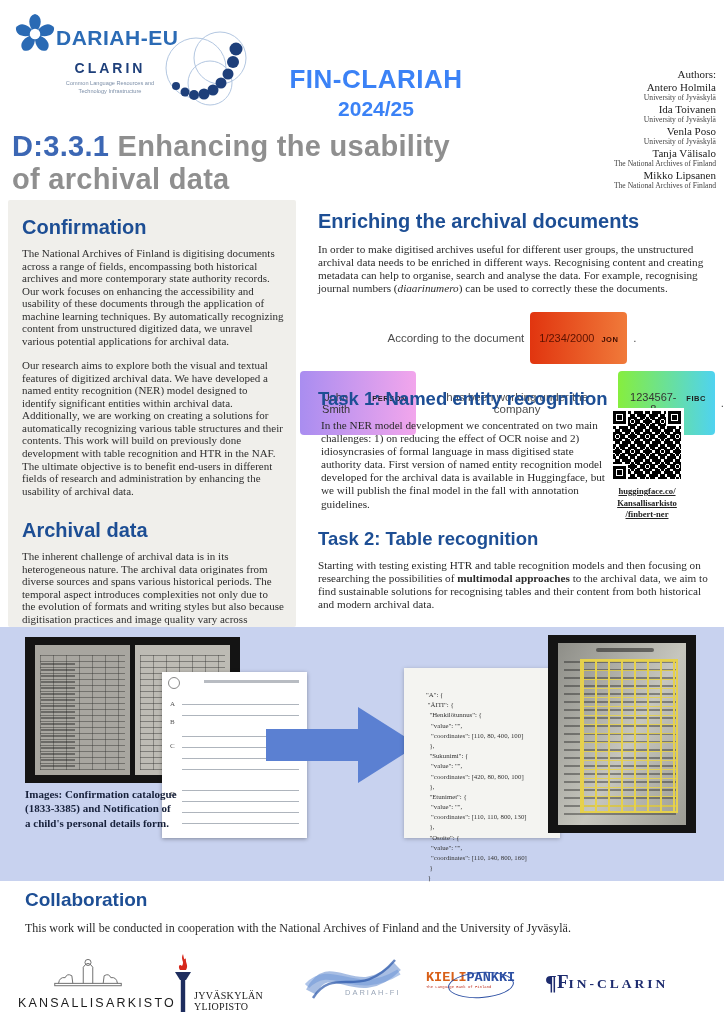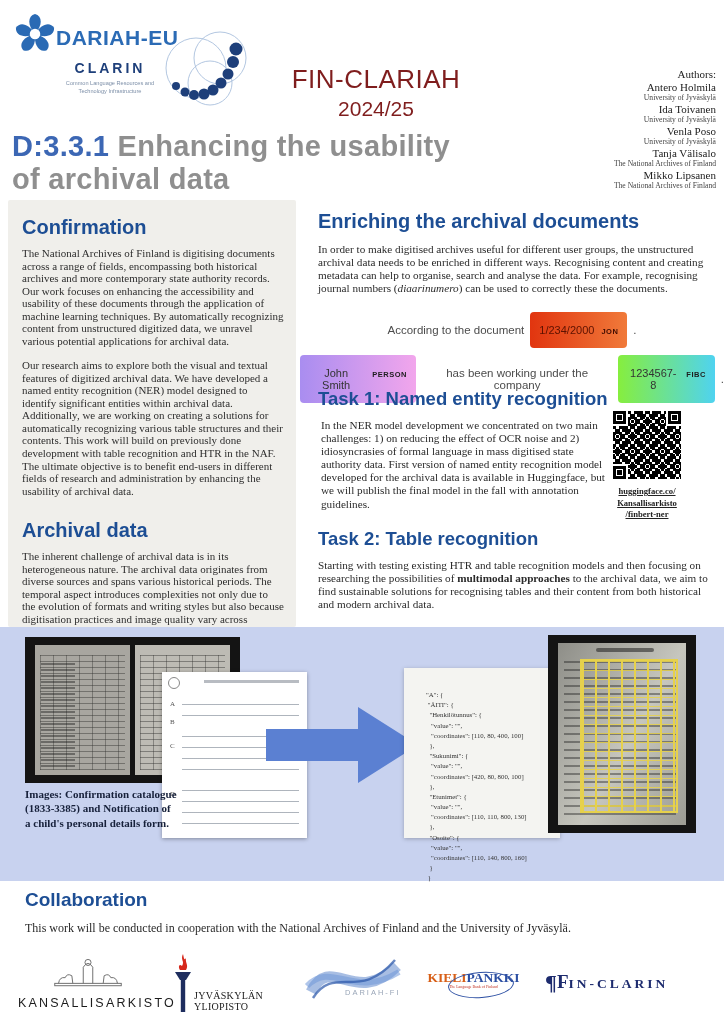--- a/index.html
+++ b/index.html
@@ -8,21 +8,21 @@
   .abs{position:absolute;}
 
   
   .dariah-text{left:56px;top:26px;font-family:"Liberation Sans",sans-serif;font-weight:700;
                font-size:21px;color:#2b6bb5;letter-spacing:.5px;}
   .clarin-word{left:60px;top:60px;width:100px;text-align:center;font-family:"Liberation Sans",sans-serif;
                font-weight:700;font-size:14px;letter-spacing:3px;color:#1e3f7a;}
   .clarin-sub{left:46px;top:80px;width:128px;text-align:center;font-family:"Liberation Sans",sans-serif;
               font-size:5.6px;color:#7d8fa8;line-height:1.35;}
   .fin-clariah{left:276px;top:64px;width:200px;text-align:center;font-family:"Liberation Sans",sans-serif;
-               font-weight:400;color:#7f1d1d;}
+               font-weight:700;color:#3b82f6;}
   .fin-clariah .proj{font-size:26px;letter-spacing:.5px;}
   .fin-clariah .yr{font-size:21px;margin-top:2px;}
   .authors{right:8px;top:68px;width:170px;text-align:right;}
   .authors .alabel{font-size:11px;color:#222;margin-bottom:1px;}
   .authors .aname{font-size:11px;color:#222;margin-top:1px;}
   .authors .aaff{font-size:7.6px;color:#444;margin-top:0px;}
   .main-title{left:12px;top:130px;width:600px;font-family:"Liberation Sans",sans-serif;
               font-weight:800;font-size:29px;line-height:1.14;letter-spacing:.3px;}
   .main-title .code{color:#3c67b4;}
   .main-title .rest,.main-title .line2{color:#8f8f8f;}
@@ -34,21 +34,21 @@
                  font-size:20px;color:#1d4e94;}
   .left-panel p{margin:0 12px 12px 14px;font-size:11px;line-height:1.14;color:#2e2e2e;text-align:left;}
 
   
   .sec-h{font-family:"Liberation Sans",sans-serif;font-weight:800;color:#1d4e94;margin:0;}
   .enrich-h{left:318px;top:210px;font-size:20px;}
   .enrich-p{left:318px;top:243px;width:398px;font-size:11.2px;line-height:1.16;margin:0;}
   .ner-demo{left:300px;top:312px;width:424px;text-align:center;font-family:"Liberation Sans",sans-serif;}
   .ner-line{margin-bottom:7px;display:flex;justify-content:center;align-items:center;gap:6px;}
   .ner-text{font-size:11.5px;color:#4c4c4c;}
-  .badge{display:inline-flex;align-items:baseline;gap:7px;padding:12px 9px;border-radius:4px;}
+  .badge{display:inline-flex;align-items:baseline;gap:7px;padding:20px 9px;border-radius:4px;}
   .badge .bval{font-size:11px;}
   .badge .blbl{font-size:7.5px;font-weight:700;letter-spacing:.5px;}
   .badge-jon{background:linear-gradient(90deg,#e1350f,#f07a3a);}
   .badge-jon .bval{color:#5c1200;}
   .badge-jon .blbl{color:#3d0c00;}
   .badge-person{background:linear-gradient(90deg,#a98df0,#f2a6ec);gap:9px;}
   .badge-person .bval{color:#333;}
   .badge-person .blbl{color:#1d1d1d;}
   .badge-fibc{background:linear-gradient(90deg,#86ee3e,#4fd3f0);}
   .badge-fibc .bval{color:#333;}
@@ -110,21 +110,21 @@
   .collab-h{left:25px;top:889px;font-size:19px;}
   .collab-p{left:25px;top:921px;width:684px;font-size:12px;margin:0;}
   .logos{left:0;top:948px;width:724px;height:72px;}
   .ka{position:absolute;left:18px;top:4px;width:140px;text-align:center;}
   .ka-text{font-family:"Liberation Sans",sans-serif;font-size:12.5px;letter-spacing:2.2px;color:#1c1c1c;margin-top:2px;}
   .jy{position:absolute;left:170px;top:4px;width:140px;}
   .jy-text{position:absolute;left:24px;top:38px;width:116px;font-size:10px;color:#1a1a1a;letter-spacing:.3px;}
   .dfi{position:absolute;left:303px;top:2px;}
   .dfi-text{position:absolute;left:10px;top:38px;font-family:"Liberation Sans",sans-serif;font-size:7.5px;
             letter-spacing:2px;color:#9aa6b8;padding-left:32px;}
-  .kp{position:absolute;left:426px;top:20px;width:95px;text-align:center;font-family:Liberation Serif, serif;}
+  .kp{position:absolute;left:426px;top:20px;width:95px;font-family:Liberation Mono, monospace;}
   .kp-oval{position:absolute;left:22px;top:4px;width:64px;height:24px;border:1.5px solid #2c4fa3;
            border-radius:50%;transform:rotate(-4deg);}
   .kp-kieli{font-weight:700;font-size:13.5px;color:#d85f17;}
   .kp-pankki{font-weight:700;font-size:13.5px;color:#2c4fa3;}
   .kp-sub{font-size:3.9px;color:#c03020;margin-top:-1px;}
   .fc{position:absolute;left:545px;top:22px;font-family:"Liberation Serif",serif;font-weight:700;color:#1d2b6e;}
   .fc-glyph{font-size:22px;vertical-align:-2px;}
   .fc-f{font-size:19px;}
   .fc-rest{font-size:13.5px;letter-spacing:3px;}
 </style>

